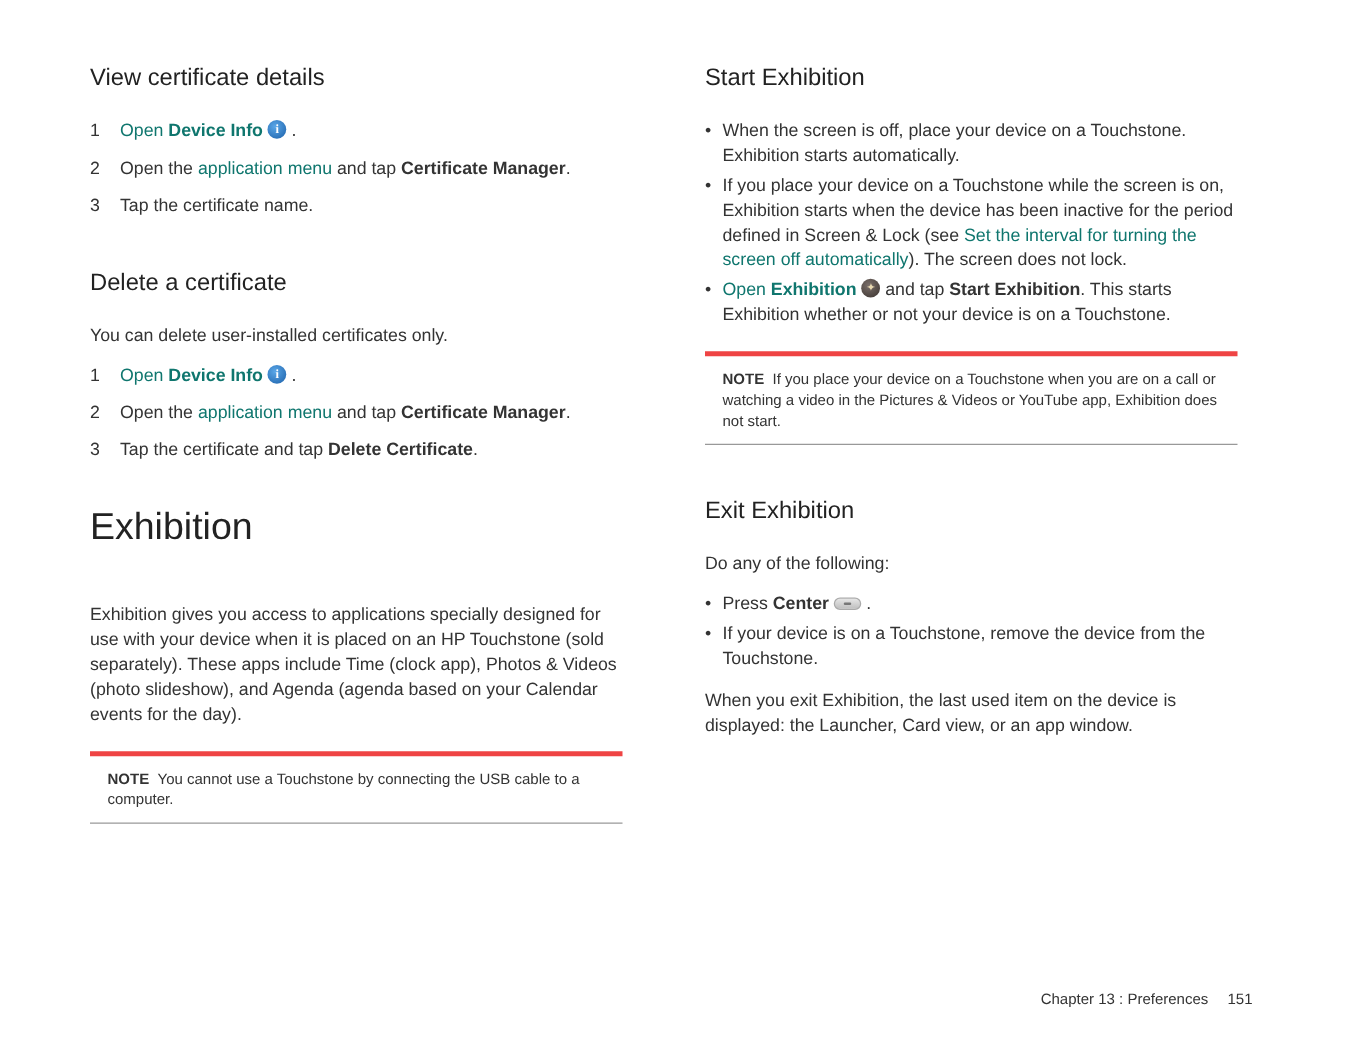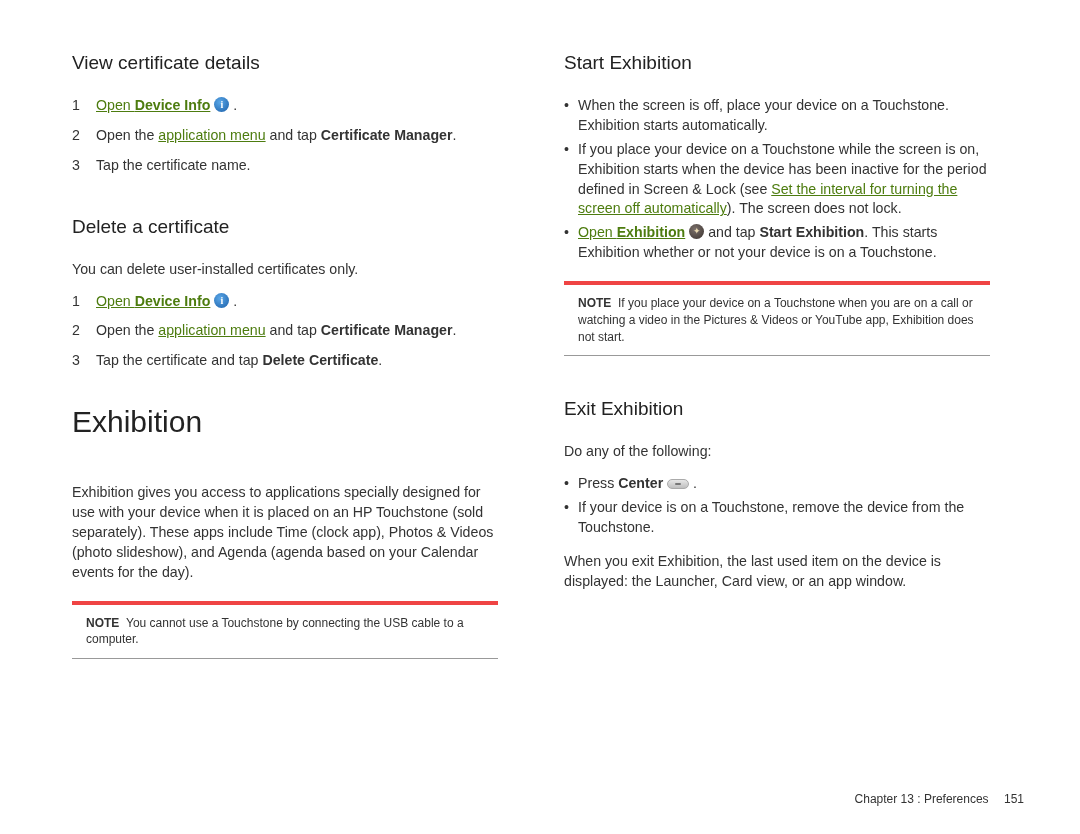--- a/index.html
+++ b/index.html
@@ -32,21 +32,21 @@
     margin-top: 34px;
     margin-bottom: 44px;
     color: #222;
   }
   .p {
     font-size: 14.2px;
     line-height: 1.4;
     margin-bottom: 12px;
     color: #333;
   }
-  .link { color: #4d7c0f; text-decoration: underline; }
+  .link { color: #0f766e; }
   .bold { font-weight: 700; }
   .steps { margin-bottom: 20px; }
   .step {
     display: flex;
     font-size: 14.2px;
     line-height: 1.4;
     margin-bottom: 10px;
   }
   .step-num {
     width: 24px;
@@ -123,21 +123,21 @@
   }
   .note-text {
     font-size: 12px;
     line-height: 1.4;
     color: #333;
   }
   .note-label { font-weight: 700; }
   .section-gap { height: 20px; }
   .footer {
     position: absolute;
-    right: 56px;
+    right: 78px;
     bottom: 28px;
     font-size: 12px;
     color: #333;
   }
   .footer .pagenum { margin-left: 12px; }
 </style>
 </head>
 <body>
 
 <div class="page">

